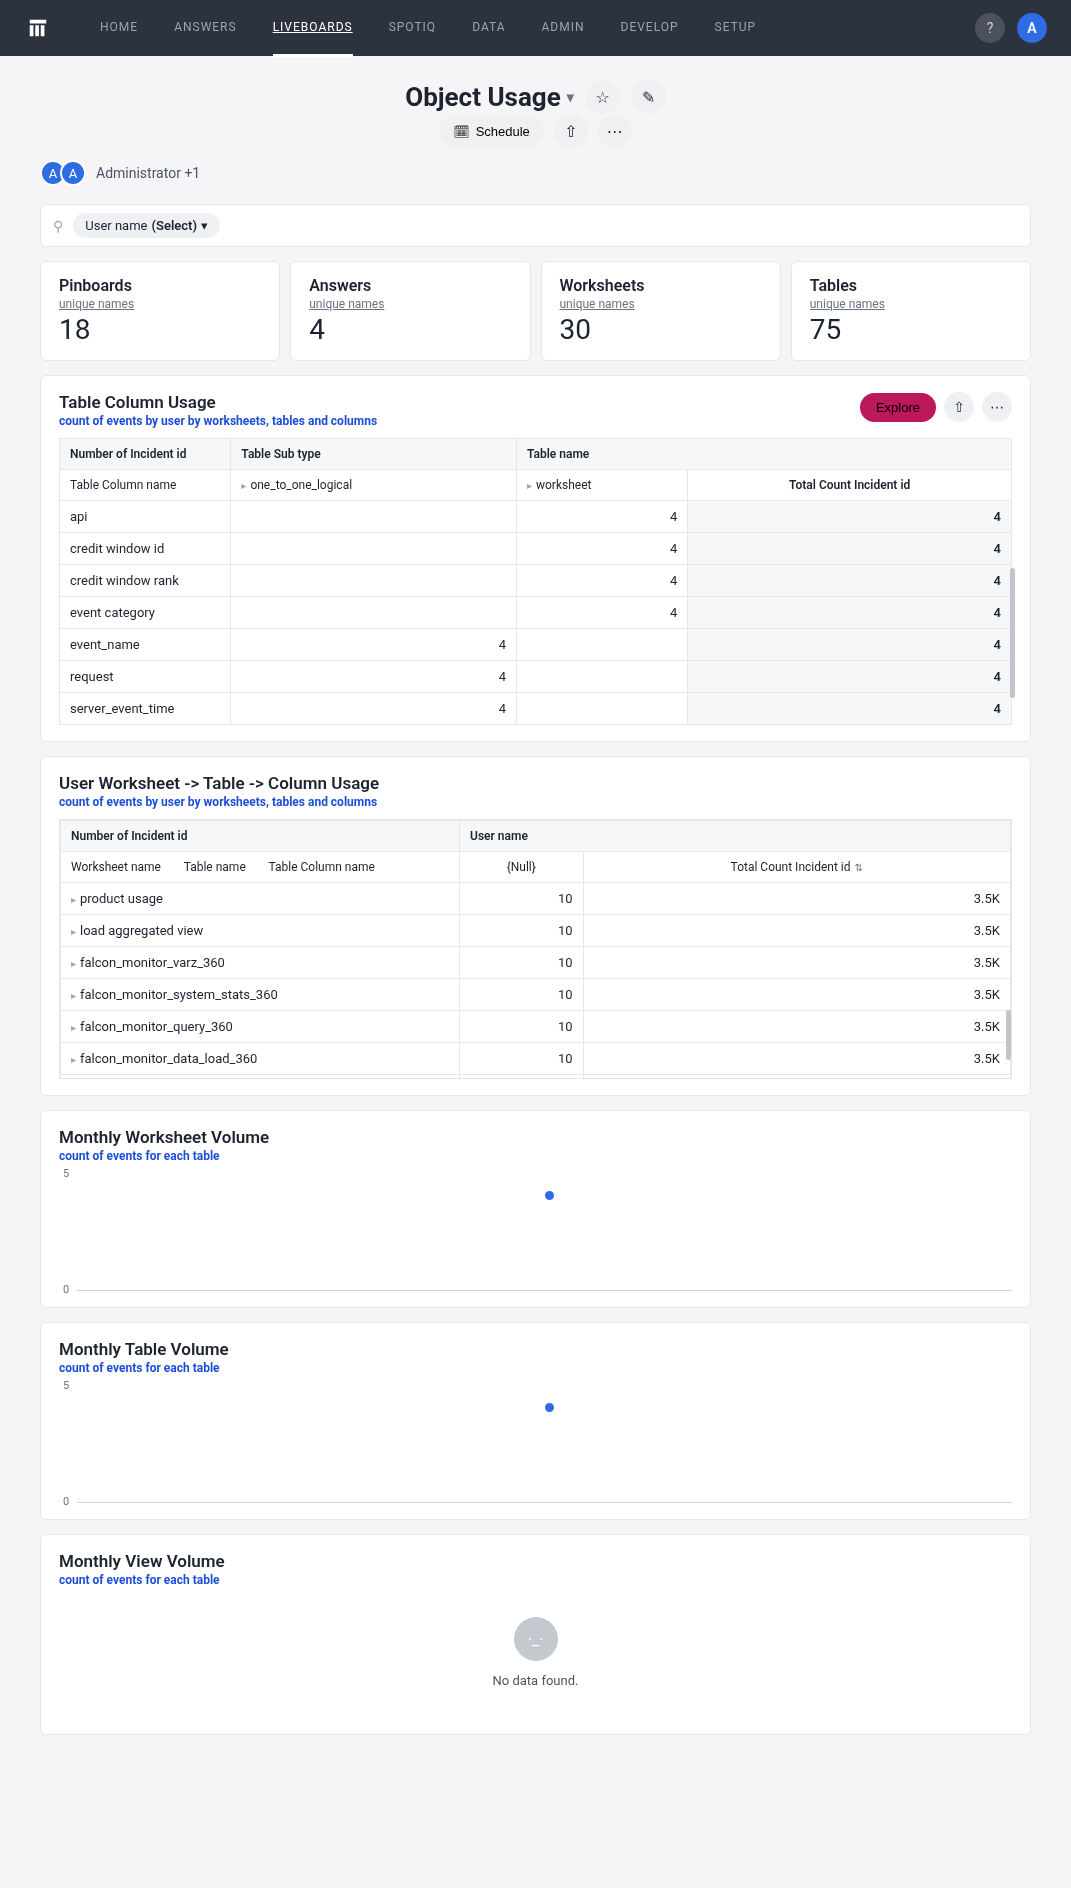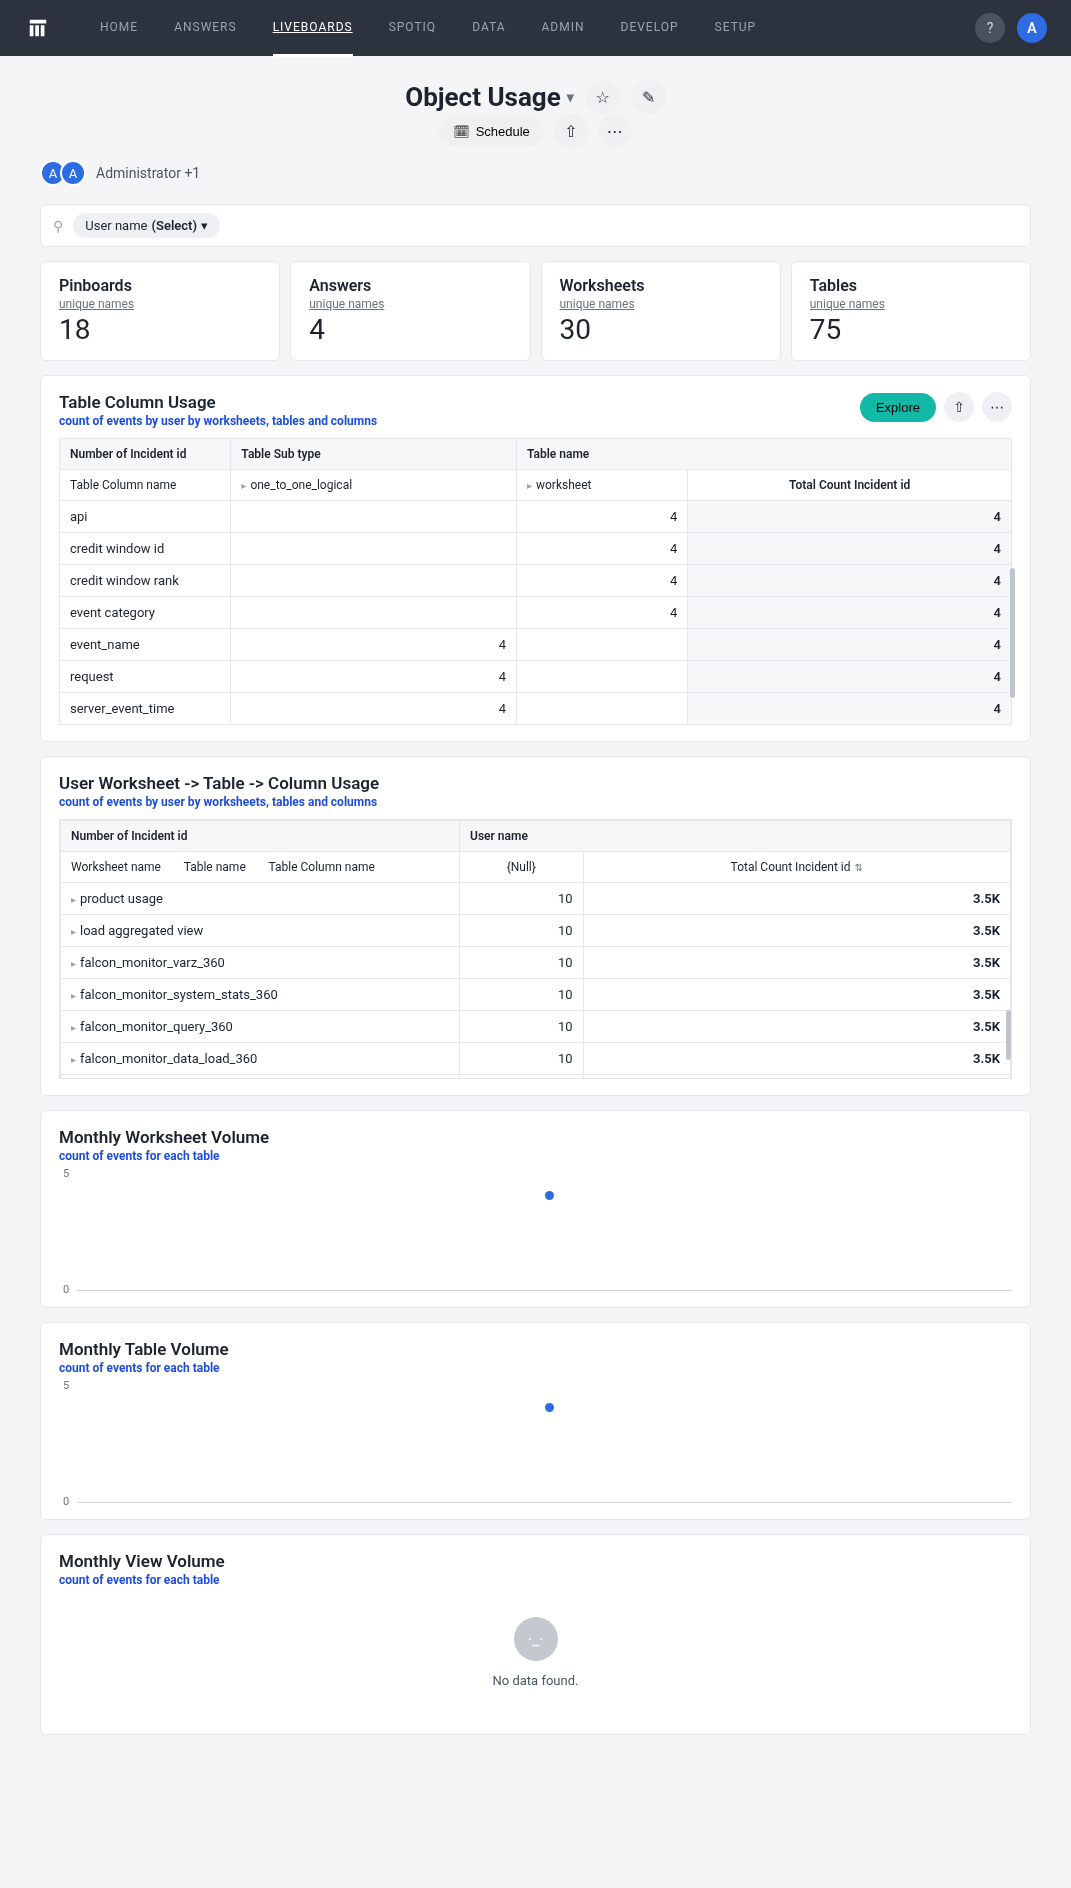--- a/index.html
+++ b/index.html
@@ -37,40 +37,40 @@
 .kpi { flex:1; background:#fff; border:1px solid #e5e7eb; border-radius:6px; padding:14px 18px;}
 .kpi-title { font-size:16px; font-weight:600; margin-bottom:2px;}
 .kpi-sub { font-size:12px; color:#6b7280; margin-bottom:2px;text-decoration:underline;}
 .kpi-val { font-size:28px; font-weight:400;}
 
 .card { background:#fff; border:1px solid #e5e7eb; border-radius:6px; padding:16px 18px; margin-bottom:14px;}
 .card-head { display:flex; justify-content:space-between; align-items:flex-start; margin-bottom:10px;}
 .card-title { font-size:17px; font-weight:600;}
 .card-sub { font-size:12px; color:#1d4ed8; margin-top:2px;font-weight:bold;}
 .card-actions { display:flex; gap:8px; align-items:center;}
-.explore-btn { background:#14b8a6; border:none; padding:7px 16px; border-radius:16px; font-size:13px; cursor:pointer;text-align:center;}
+.explore-btn { background:#be185d; border:none; padding:7px 16px; border-radius:16px; font-size:13px; cursor:pointer;text-align:center;}
 .mini-icon { width:30px; height:30px; border-radius:50%; background:#eef0f3; display:flex; align-items:center; justify-content:center; cursor:pointer; font-size:14px;}
 
 .tbl1 { width:100%; border:1px solid #e5e7eb; border-collapse:collapse; font-size:13px; position:relative;}
 .tbl1 th, .tbl1 td { border:1px solid #e5e7eb; padding:8px 10px; text-align:left;}
 .tbl1 .hdr-row th { background:#f6f7f9; font-weight:600; font-size:12px;}
 .tbl1 .sub-hdr td { background:#fff; font-size:12px; }
 .tbl1 .num { text-align:right;}
 .tbl1 .total-col{ background:#f6f7f9; font-weight:600;}
 .tbl1 .total-hdr { text-align:center; background:#f6f7f9; font-weight:600;}
 .scroll-ind { position:absolute; right:-3px; top:130px; width:5px; height:130px; background:#c0c4cc; border-radius:3px;}
 .exp { color:#9ca3af; margin-right:4px; font-size:10px;}
 
 .tbl2-wrap { max-height:260px; overflow:hidden; border:1px solid #e5e7eb; position:relative;}
 .tbl2 { width:100%; border-collapse:collapse; font-size:13px;}
 .tbl2 th, .tbl2 td { border:1px solid #e5e7eb; padding:8px 10px;}
 .tbl2 .hdr-row th{ background:#f6f7f9; font-weight:600; font-size:12px; text-align:left;}
 .tbl2 .sub-hdr td{ font-size:12px; text-align:center;}
 .tbl2 .num{text-align:right;}
-.tbl2 .bold{font-weight:700;}
+.tbl2 .bold{font-weight:400;}
 .scroll-ind2 { position:absolute; right:0; top:190px; width:5px; height:50px; background:#c0c4cc; border-radius:3px;}
 .sort-ic{font-size:10px; color:#6b7280; margin-left:4px;}
 
 .chart-area { position:relative; height:120px; margin-top:8px; margin-left:18px; border-bottom:1px solid #d1d5db;}
 .y-tick { position:absolute; left:-14px; font-size:11px; color:#6b7280;}
 .dot { position:absolute; width:9px; height:9px; background:#2e6ce4; border-radius:50%;}
 .nodata { text-align:center; padding:30px 0;}
 .nodata-face { width:44px; height:44px; background:#c4c8cf; border-radius:50%; margin:0 auto 12px; display:flex; align-items:center; justify-content:center; color:#fff; font-size:16px;}
 .nodata-txt { font-size:13px; color:#4b5563;}
 </style>

